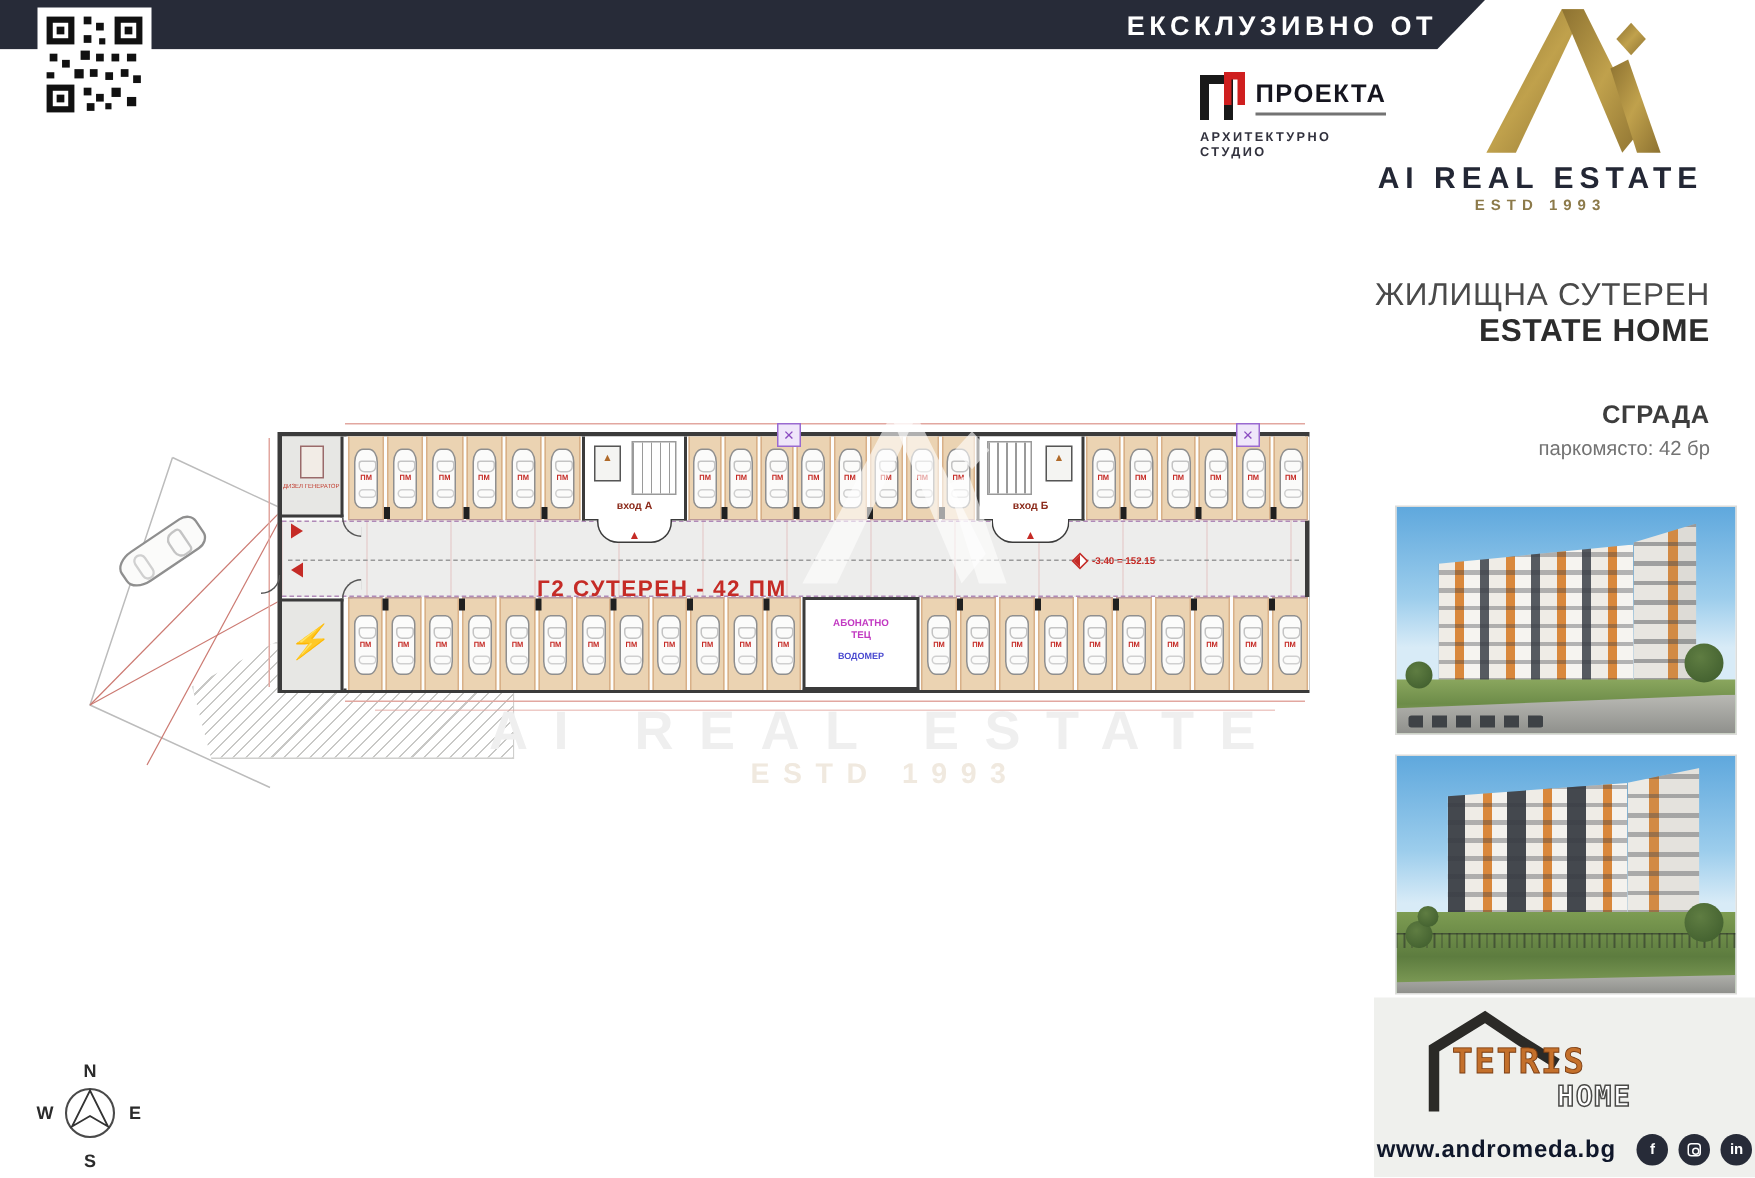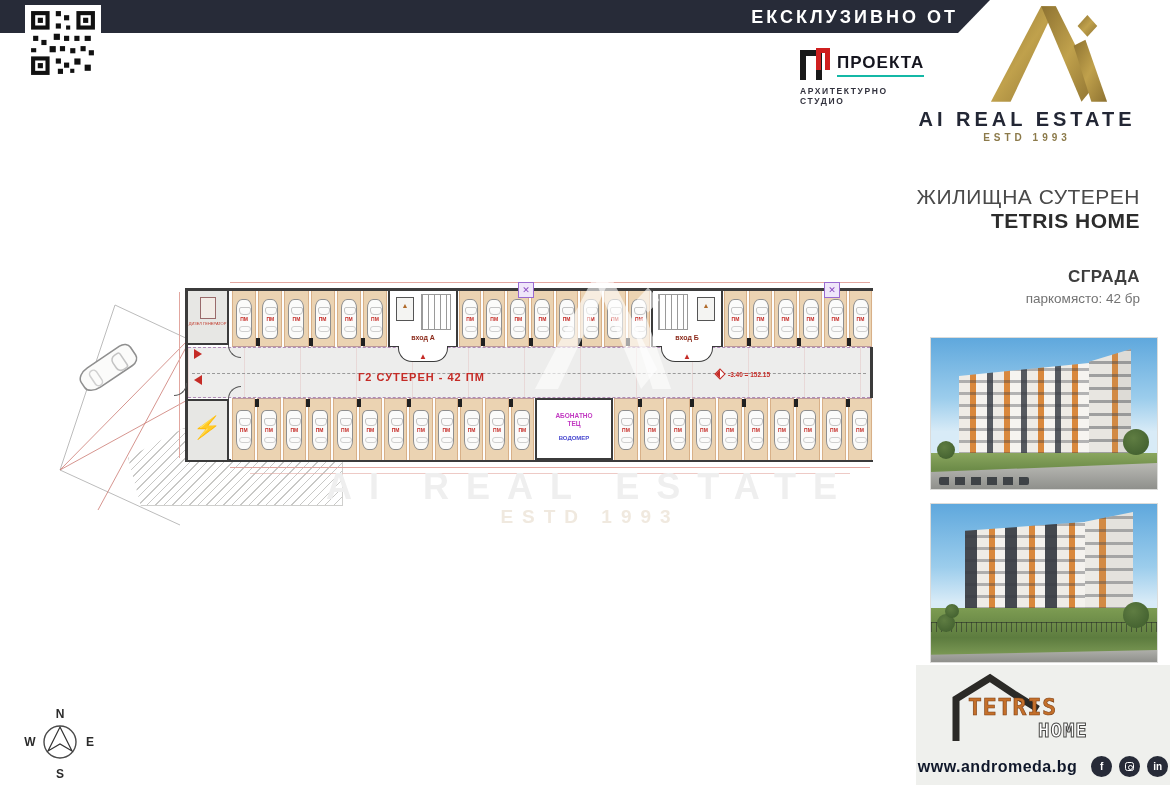--- a/index.html
+++ b/index.html
@@ -19,21 +19,21 @@
 
   
   .arch { position:absolute; left:800px; top:48px; width:135px; }
   .arch-row { display:flex; align-items:center; gap:7px; }
   .arch-icon { position:relative; width:30px; height:34px; flex:0 0 auto; }
   .arch-icon .blk { position:absolute; left:0; top:2px; width:22px; height:30px;
                     border:6px solid #191919; border-bottom:none; }
   .arch-icon .red { position:absolute; right:0; top:0; width:14px; height:22px;
                     border:5px solid #cf1f1f; border-bottom:none; }
   .arch-name { font-size:17px; font-weight:700; color:#15151f; letter-spacing:1px;
-               border-bottom:2px solid #14b8a6; padding-bottom:2px; }
+               border-bottom:2px solid #737373; padding-bottom:2px; }
   .arch-sub { margin-top:4px; font-size:8.5px; letter-spacing:1.6px; color:#32323e; font-weight:700; }
 
   
   .ai-logo { position:absolute; left:985px; top:2px; width:128px; height:104px; }
   .brand-name { position:absolute; top:108px; right:28px; width:230px; text-align:center;
                 font-size:20px; font-weight:700; letter-spacing:4px; color:#232735; }
   .brand-estd { position:absolute; top:132px; right:28px; width:230px; text-align:center;
                 font-size:10px; letter-spacing:4px; color:#8c7a4a; font-weight:700; }
 
   
@@ -152,21 +152,21 @@
                font-weight:700; color:#8b2a1a; }
   .lobby { position:absolute; bottom:-16px; left:12%; width:76%; height:16px; background:#fff;
            border:1.5px solid #3b3b3b; border-top:none; border-radius:0 0 14px 14px; }
   .lobby::after { content:"▲"; position:absolute; left:50%; bottom:0; transform:translateX(-50%);
                   font-size:8px; color:#c52b26; line-height:1; }
 
   .aisle { position:absolute; left:0; top:56px; width:100%; height:51px; background:#ededec;
            border-top:1px dashed #b08ab8; border-bottom:1px dashed #b08ab8;
            background-image:repeating-linear-gradient(90deg, rgba(200,90,90,.14) 0 1px, transparent 1px 56px); }
   .aisle-center { position:absolute; left:4px; right:4px; top:50%; border-top:1px dashed #9a9a9a; }
-  .plan-title { position:absolute; left:170px; top:80px; font-size:11px; font-weight:700; color:#c52b26;
+  .plan-title { position:absolute; left:170px; top:93px; font-size:15px; font-weight:700; color:#c52b26;
                 letter-spacing:1px; z-index:5; }
   .elev { position:absolute; left:528px; top:79px; display:flex; align-items:center; gap:4px; z-index:5; }
   .elev-diamond { width:8px; height:8px; transform:rotate(45deg); border:1px solid #c52b26;
                   background:linear-gradient(45deg,#c52b26 50%,#fff 50%); }
   .elev-text { font-size:6.5px; color:#c52b26; font-weight:700; }
 
   .utility { position:absolute; left:347px; top:107px; width:78px; height:62px; background:#fff;
              border:2px solid #3b3b3b; z-index:4; text-align:center; }
   .util-heat { margin-top:12px; font-size:6.5px; line-height:1.3; color:#c23ac2; font-weight:700; white-space:pre-line; }
   .util-water { margin-top:6px; font-size:6px; color:#4a4ad0; font-weight:700; }
@@ -271,21 +271,21 @@
     <polygon points="57,4 72,4 26,101 6,101" fill="url(#gg)"></polygon>
     <polygon points="57,4 72,4 112,84 98,101" fill="url(#gg)"></polygon>
     <polygon points="90,44 102,38 124,101 108,101" fill="url(#gg)"></polygon>
     <polygon points="104,13 114,24 104,35 94,24" fill="url(#gg)"></polygon>
   </svg>
   <div class="brand-name">AI REAL ESTATE</div>
   <div class="brand-estd">ESTD 1993</div>
 
   <div class="project">
     <div class="ptype">ЖИЛИЩНА СУТЕРЕН</div>
-    <div class="pname">TETRIS HOME</div>
+    <div class="pname">ESTATE HOME</div>
     <div class="plevel">СГРАДА</div>
     <div class="ppark">паркомясто: 42 бр</div>
   </div>
 
   <div class="render r1">
     <div class="bldg-side"></div>
       <div class="bldg-main"></div>
     <div class="ground"></div>
       <div class="road"></div>
     <div class="tree t1"></div>

